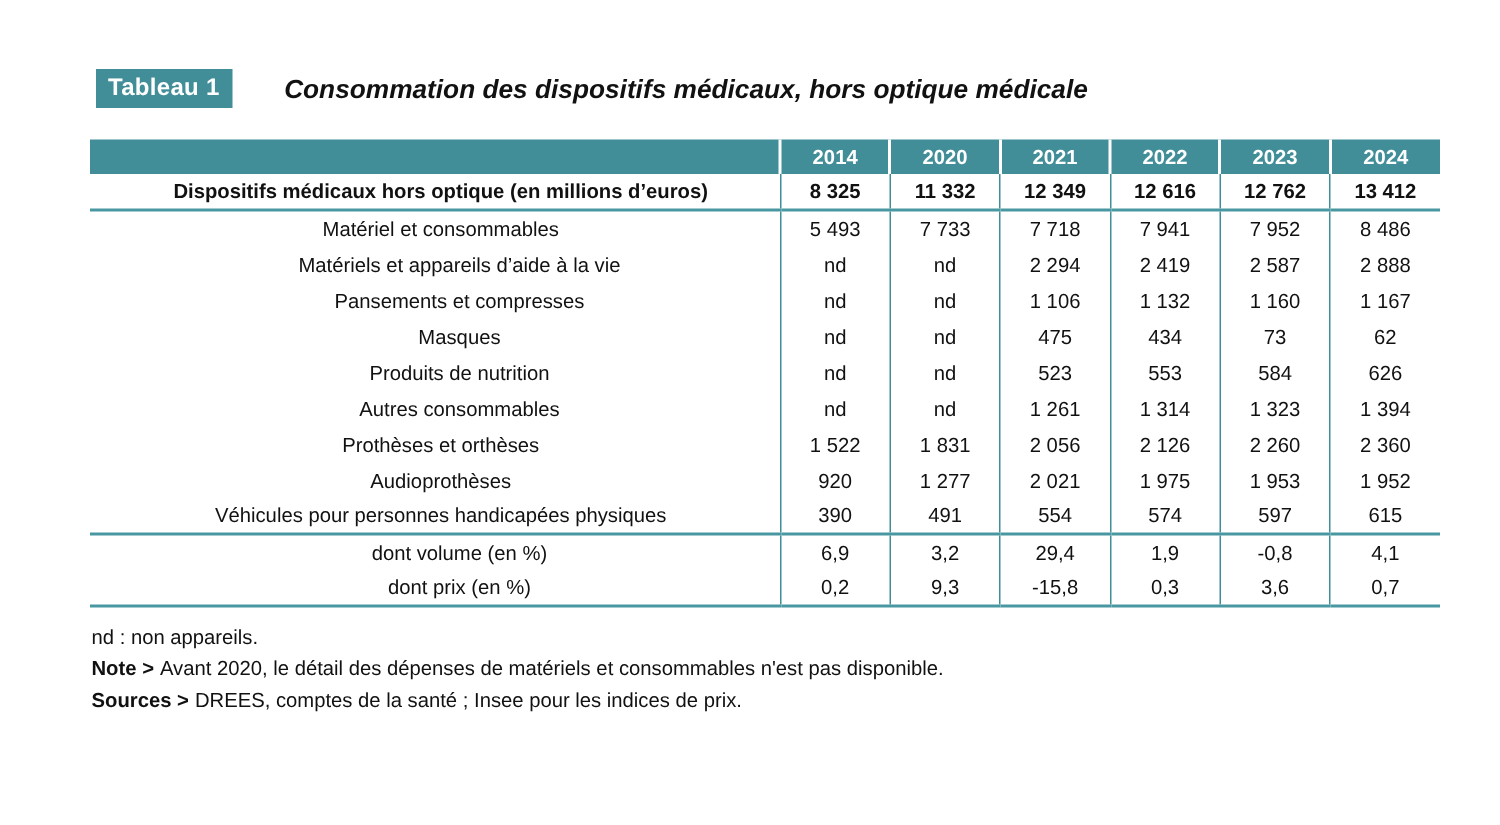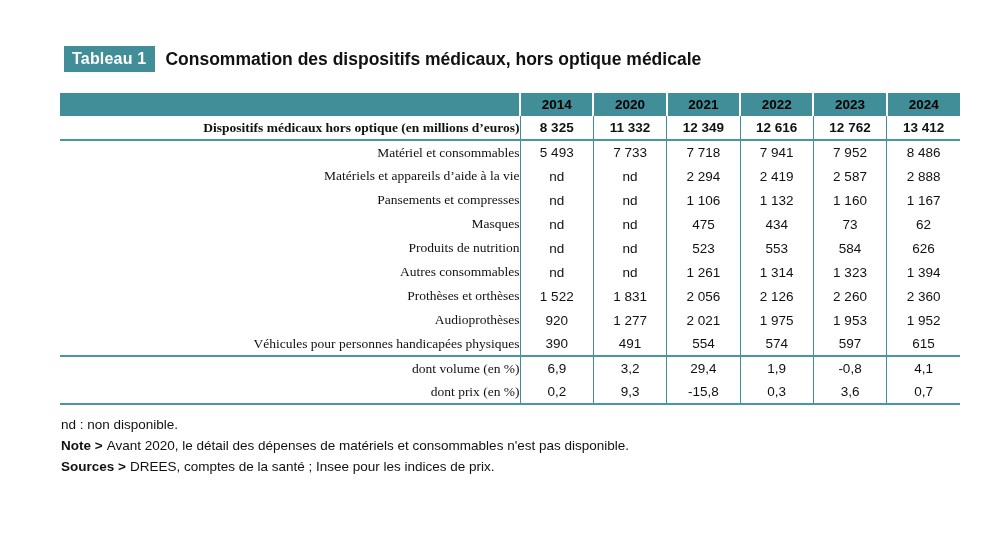--- a/index.html
+++ b/index.html
@@ -4,42 +4,42 @@
 <style>
   * { margin: 0; padding: 0; box-sizing: border-box; }
   html, body { width: 1000px; height: 550px; background: #ffffff; }
   body {
     font-family: "Liberation Sans", "DejaVu Sans", sans-serif;
     color: #111111;
   }
   .page { width: 1000px; height: 550px; padding: 46px 40px 0 60px; }
 
   
-  .title-row { display: flex; align-items: center; margin-left: 4px; }
+  .title-row { display: flex; align-items: center; margin-left: 4px; gap: 24px; }
   .badge {
     background: #418e99; color: #ffffff; font-weight: bold;
     font-size: 16px; line-height: 1; padding: 5px 9px 5px 8px;
     letter-spacing: 0.2px; flex: 0 0 auto;
   }
-  .doc-title { font-weight: bold; font-size: 17.5px; margin-left: 10px; }
+  .doc-title { font-weight: bold; font-size: 17.5px; margin-left: 10px; font-style: italic; }
 
   
   table.main {
     border-collapse: collapse; table-layout: fixed;
     width: 900px; margin-top: 21px; font-size: 13.5px;
   }
   col.c-label { width: 460px; }
   col.c-year  { width: 73.3px; }
   thead th {
-    background: #418e99; color: #000000; font-weight: bold;
+    background: #418e99; color: #ffffff; font-weight: bold;
     font-size: 13.5px; height: 23px; text-align: center; padding: 0;
   }
   thead th.year { border-left: 2px solid #ffffff; }
   tbody td { height: 24px; padding: 0; font-size: 13.5px; vertical-align: middle; }
-  td.label { text-align: right; padding-left: 8px; overflow: hidden; white-space: nowrap; font-family: Liberation Serif, serif; }
+  td.label { text-align: center; padding-left: 8px; overflow: hidden; white-space: nowrap; }
   td.label.indent-1 { padding-left: 33px; }
   td.val { text-align: center; border-left: 1.5px solid #418e99; }
   tr.bold td { font-weight: bold; }
   tr.rule-below td { border-bottom: 2px solid #4897a1; }
 
   
   .notes { margin-top: 9px; font-size: 13.5px; line-height: 21px; margin-left: 1px; }
   .note-prefix { font-weight: bold; }
   .note-prefix:not(:empty) { margin-right: 4px; }
 </style>
@@ -181,21 +181,21 @@
           <td class="val">-15,8</td>
           <td class="val">0,3</td>
           <td class="val">3,6</td>
           <td class="val">0,7</td>
         </tr>
       </tbody>
   </table>
 
   <div class="notes">
     <div class="note">
-      <span class="note-prefix"></span><span>nd : non disponible.</span>
+      <span class="note-prefix"></span><span>nd : non appareils.</span>
     </div>
     <div class="note">
       <span class="note-prefix">Note &gt;</span><span>Avant 2020, le détail des dépenses de matériels et consommables n'est pas disponible.</span>
     </div>
     <div class="note">
       <span class="note-prefix">Sources &gt;</span><span>DREES, comptes de la santé ; Insee pour les indices de prix.</span>
     </div>
   </div>
 
 </div>

